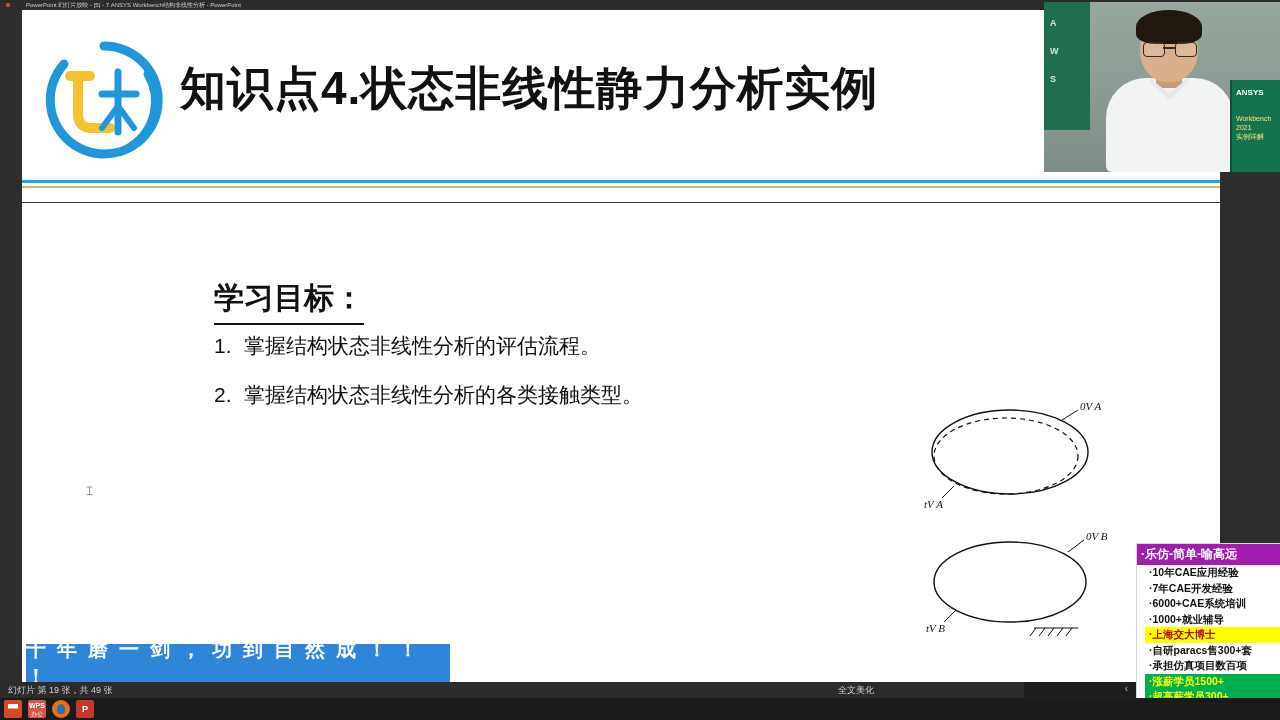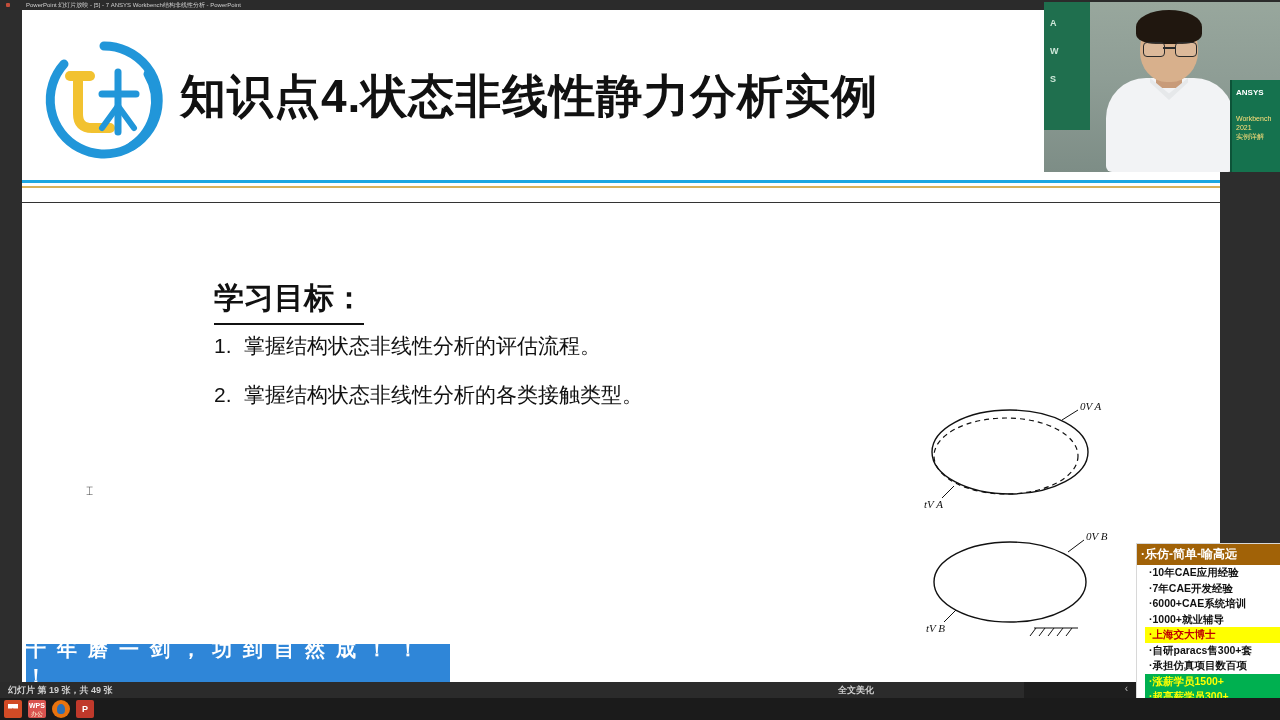--- a/index.html
+++ b/index.html
@@ -76,21 +76,21 @@
     width: 1198px; height: 160px;
     border-bottom: 0;
   }
   #logo {
     position: absolute;
     left: 18px; top: 18px;
     width: 128px; height: 128px;
   }
   #slide-title {
     position: absolute;
-    left: 158px; top: 48px;
+    left: 158px; top: 40px;
     font-size: 46px;
     font-weight: bold;
     color: #111;
     letter-spacing: 1px;
     white-space: nowrap;
   }
   #rule-blue {
     position: absolute;
     left: 0px; top: 170px;
     width: 1198px; height: 3px;
@@ -167,21 +167,20 @@
   
   #statusbar {
     position: absolute;
     left: 0; top: 682px;
     width: 1024px; height: 16px;
     background: #2b2b2b;
     color: #d0d0d0;
     font-size: 9px;
     display: flex;
     align-items: center;
-    font-weight: bold;
   }
   #statusbar .st-left { padding-left: 8px; }
   #statusbar .st-right {
     position: absolute;
     right: 150px;
     font-size: 9px;
     color: #cfcfcf;
   }
 
   
@@ -312,21 +311,21 @@
   
   #ad-panel {
     position: absolute;
     left: 1136px; top: 543px;
     width: 144px; height: 157px;
     background: #ffffff;
     border: 1px solid #d8d8d8;
     overflow: hidden;
   }
   #ad-title {
-    background: #a16207;
+    background: #a21caf;
     color: #fff;
     font-size: 12px;
     font-weight: bold;
     padding: 2px 2px 2px 4px;
     white-space: nowrap;
   }
   .ad-line {
     font-size: 10.5px;
     color: #111;
     padding: 0 2px 0 4px;

